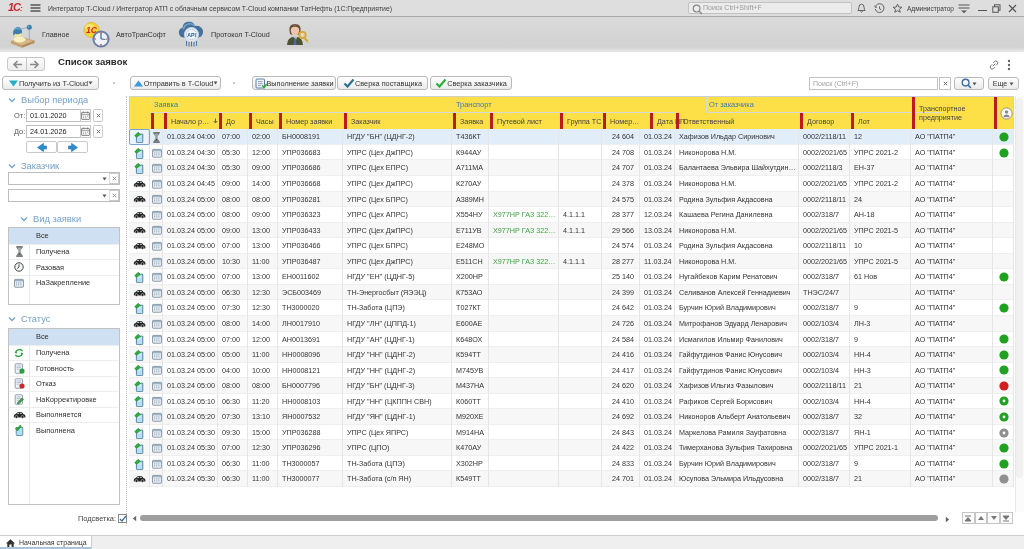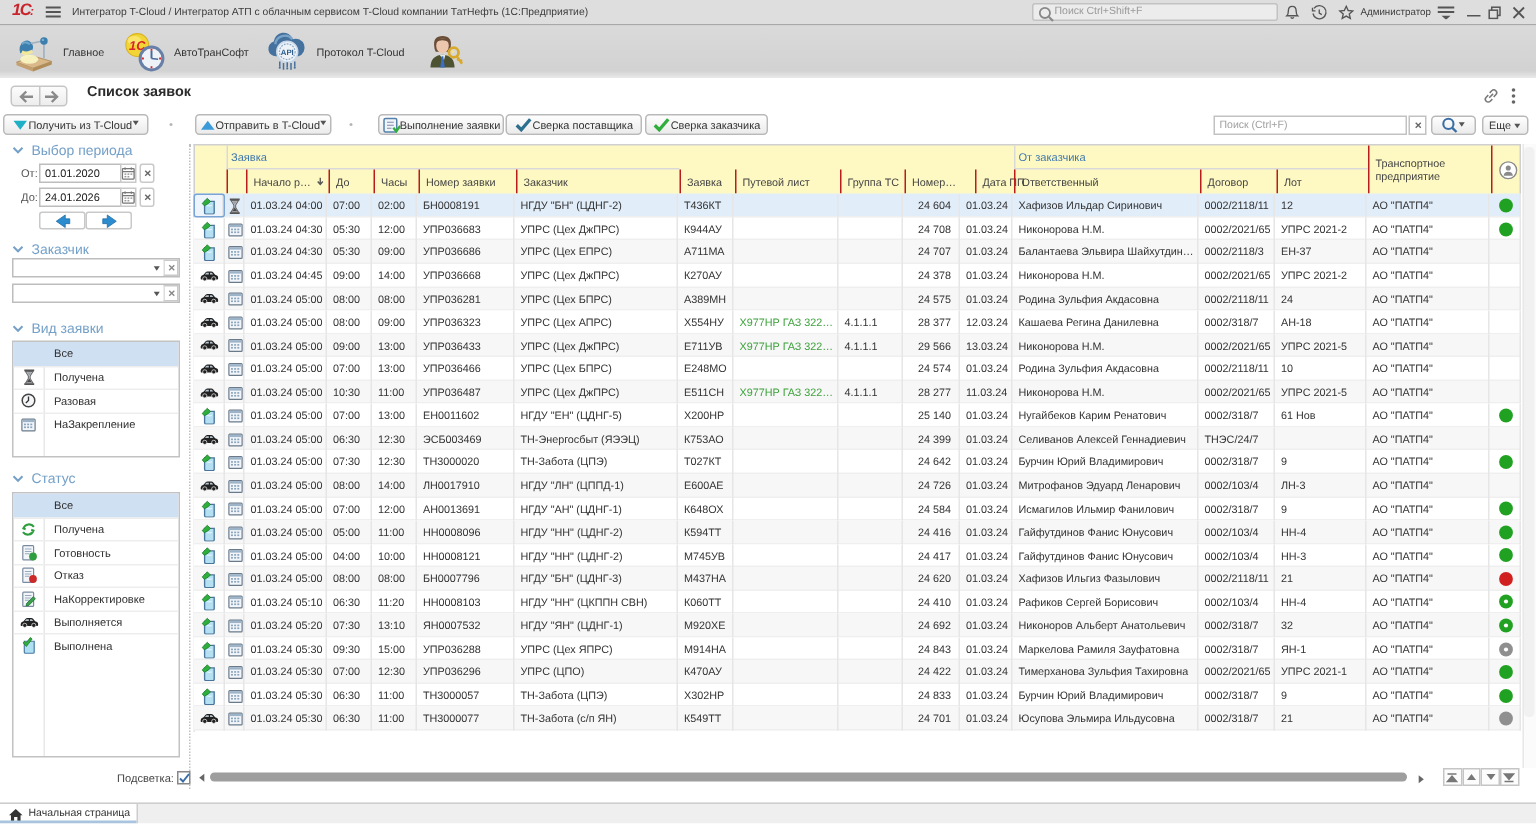--- a/index.html
+++ b/index.html
@@ -28,23 +28,23 @@
 .pinput{position:absolute;height:13px;border:1px solid #bdbdbd;background:#fff;font-size:7.3px;color:#222;line-height:11px;padding-left:3px}
 .sqbtn{position:absolute;height:13px;border:1px solid #c9c9c9;background:#fff;display:flex;align-items:center;justify-content:center;font-size:6.5px;color:#666;border-radius:2px}
 .listbox{position:absolute;left:8px;width:112px;border:1px solid #c2c2c2;background:#fff;overflow:hidden}
 .listbox:before{content:"";position:absolute;left:20px;top:0;bottom:0;width:1px;background:#e8e8e8}
 .lrow{height:15.5px;display:flex;align-items:center;font-size:7.4px;color:#2e2e2e;position:relative}
 .lrow .lic{width:20px;height:15.5px;display:flex;align-items:center;justify-content:center;flex:none}
 .lrow .ltx{padding-left:7px}
 .lrow.lsel{background:#cfe0f2}
 .lrow+.lrow{border-top:1px solid #ededed}
 
-#thead{position:absolute;left:129px;top:96px;width:885px;height:49px;background:#fef9c3;border:1px solid #cfcfcf;border-bottom:1px solid #c8c8c8}
+#thead{position:absolute;left:129px;top:96px;width:885px;height:49px;background:#fde047;border:1px solid #cfcfcf;border-bottom:1px solid #c8c8c8}
 .gh{position:absolute;top:0;height:16px;font-size:7.4px;color:#3f77ad;display:flex;align-items:center;padding-left:2px;border-left:1px solid #d9d9d9;border-bottom:1px solid #d9d9d9}
-.ch{position:absolute;top:16px;height:16px;font-size:7.2px;color:#444;display:flex;align-items:center;padding-left:4px;border-left:1px solid #b91c1c;white-space:nowrap;overflow:hidden}
+.ch{position:absolute;top:16px;height:16px;font-size:7.2px;color:#444;display:flex;align-items:center;padding-left:4px;border-left:3px solid #b91c1c;white-space:nowrap;overflow:hidden}
 #tbody{position:absolute;left:129px;top:129.4px;width:885px}
 .row{display:flex;height:15.55px;box-shadow:inset 0 -1px #efefef;background:#fff}
 .row:nth-child(odd):not(.sel){background:#f7f7f7}
 .row.sel{background:#e2edfa}
 .c{flex:none;font-size:7.2px;color:#333;line-height:15.1px;padding-left:4px;white-space:nowrap;overflow:hidden;box-shadow:inset -1px 0 #e6e6e6}
 .c0{width:21px}.c1{width:13px}.c2{width:55px}.c3{width:30px}.c4{width:30px}.c5{width:65px}.c6{width:109px}.c7{width:37px}.c8{width:70px}.c9{width:43px}.c10{width:38px}.c11{width:35px}.c12{width:124px}.c13{width:51px}.c14{width:61px}.c15{width:82px}.c16{width:21px}
 .c0,.c1{padding-left:0;display:flex;align-items:center;justify-content:center}
 .c.num{text-align:right;padding-right:6px;padding-left:0}
 .c.ctr{display:flex;align-items:center;justify-content:center;padding-left:0}
 .c .grn{color:#3da23d}
@@ -311,21 +311,21 @@
     <svg width="5" height="4" viewBox="0 0 5 4" style="">
       <path d="M0.5 0.5h4L2.5 3.5z" fill="#555"></path>
     </svg>
   </div>
 <div class="sqbtn" style="left:109px;top:190px;width:10px;height:11px;border-left:1px solid #ddd;border-radius:0;background:none">
     <svg width="5" height="5" viewBox="0 0 5 5" style="">
       <path d="M0.8 0.8l3.4 3.4M4.2 0.8 0.8 4.2" stroke="#888" stroke-width="0.9"></path>
     </svg>
   </div>
 
-<div class="plabel" style="left:8px;top:214px"><span class="chev"><svg width="8" height="6" viewBox="0 0 8 6">
+<div class="plabel" style="left:20px;top:214px"><span class="chev"><svg width="8" height="6" viewBox="0 0 8 6">
         <path d="M1 1.5 4 4.5 7 1.5" stroke="#74a0c8" stroke-width="1.3" fill="none"></path>
       </svg></span>Вид заявки</div>
 <div class="listbox" style="top:227px;height:78px">
   <div class="lrow lsel">
       <span class="lic"></span>
       <span class="ltx">Все</span>
     </div>
   <div class="lrow">
       <span class="lic">
         <svg width="9" height="11" viewBox="0 0 9 11" style="">
@@ -431,21 +431,22 @@
       </span>
       <span class="ltx">Выполнена</span>
     </div>
 </div>
 
 <div style="position:absolute;left:126px;top:96px;width:1px;height:430px;border-left:1px dotted #c0c0c0"></div>
 <div class="vline" style="left:129px;top:129px;height:359px"></div>
 
 <div id="thead">
   <div class="gh" style="left:21px;width:302px">Заявка</div>
-  <div class="gh" style="left:546px;width:236px">От заказчика</div>
+  <div class="gh" style="left:323px;width:223px">Транспорт</div>
+  <div class="gh" style="left:576px;width:236px">От заказчика</div>
   <div class="ch" style="left:21px;width:13px"></div>
   <div class="ch" style="left:34px;width:55px">Начало р…<span style="margin-left:4px;display:inline-flex">
         <svg width="5" height="6" viewBox="0 0 5 6" style="">
           <path d="M2.5 0.5v4M0.8 3 2.5 5 4.2 3" stroke="#555" stroke-width="0.9" fill="none"></path>
         </svg>
       </span></div>
   <div class="ch" style="left:89px;width:30px">До</div>
   <div class="ch" style="left:119px;width:30px">Часы</div>
   <div class="ch" style="left:149px;width:65px">Номер заявки</div>
   <div class="ch" style="left:214px;width:109px">Заказчик</div>

